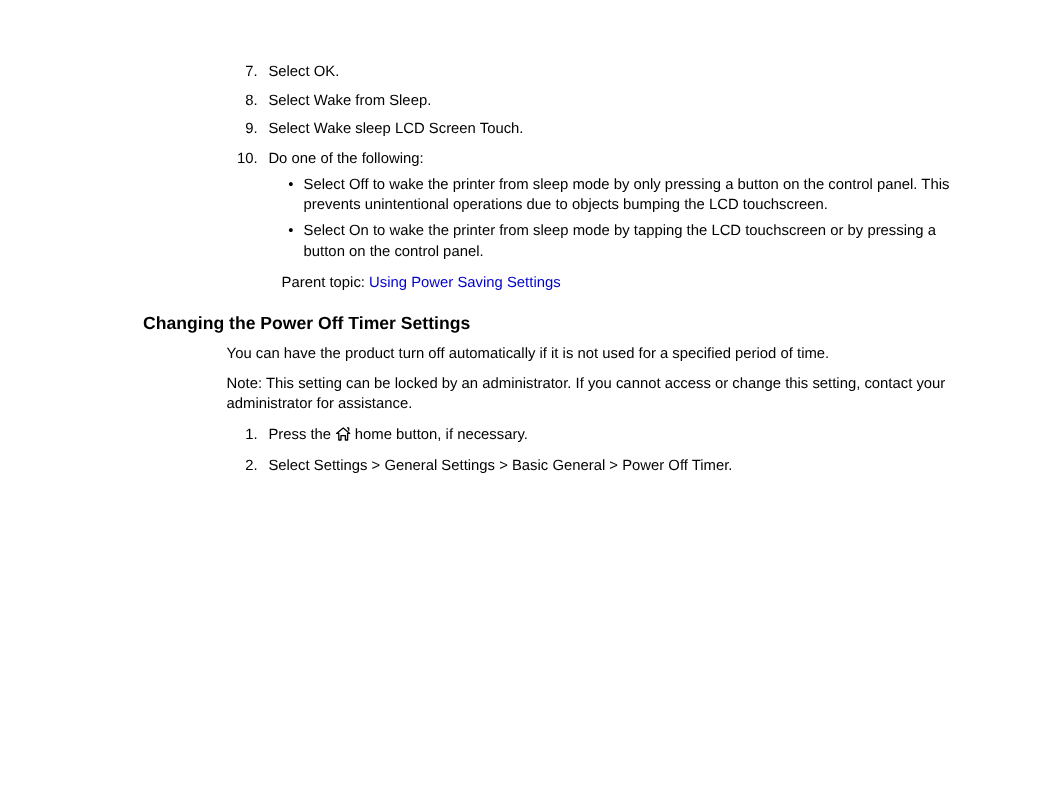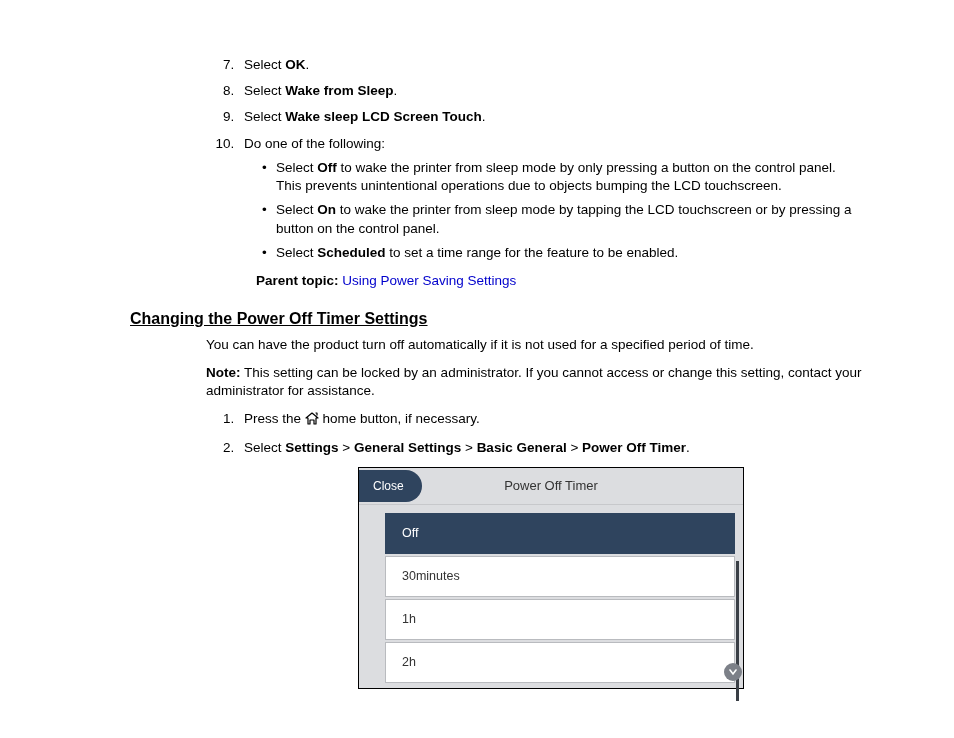--- a/index.html
+++ b/index.html
@@ -30,34 +30,33 @@
     position: relative;
     padding-left: 14px;
     margin-bottom: 6px;
   }
   ul.sub li::before {
     content: "•";
     position: absolute;
     left: 0;
     top: 0;
   }
-  .bold { font-weight: bold; }
+  .bold { font-weight: normal; }
   .parent-topic {
     margin: 10px 0 10px 86px;
     padding-left: 40px;
   }
   .parent-topic a {
     color: #0000cc;
     text-decoration: none;
   }
   h2.section-heading {
     font-size: 16px;
     font-weight: bold;
     margin: 18px 0 6px 0;
-    text-decoration: underline;
   }
   .body-para {
     margin: 4px 0 10px 76px;
   }
   .home-icon {
     display: inline-block;
     vertical-align: -2px;
   }
   
   .screen-wrap {
@@ -149,23 +148,20 @@
   </li>
   <li>
     <span>Do one of the following:</span>
     <ul class="sub">
       <li>
         <span>Select </span><span class="bold">Off</span><span> to wake the printer from sleep mode by only pressing a button on the control panel. This prevents unintentional operations due to objects bumping the LCD touchscreen.</span>
       </li>
       <li>
         <span>Select </span><span class="bold">On</span><span> to wake the printer from sleep mode by tapping the LCD touchscreen or by pressing a button on the control panel.</span>
       </li>
-      <li>
-        <span>Select </span><span class="bold">Scheduled</span><span> to set a time range for the feature to be enabled.</span>
-      </li>
     </ul>
   </li>
 </ol>
 
 <div class="parent-topic">
   <span class="bold">Parent topic:</span>
   <a href="#">Using Power Saving Settings</a>
 </div>
 
 <h2 class="section-heading">Changing the Power Off Timer Settings</h2>
@@ -178,36 +174,14 @@
 
 <ol class="primary" start="1">
   <li>
     <span>Press the </span><span class="home-icon"><svg width="14" height="13" viewBox="0 0 14 13">
           <path d="M7 1 L13 6 L11 6 L11 12 L9 12 L9 8 L5 8 L5 12 L3 12 L3 6 L1 6 Z M10.5 1 L12 1 L12 3.5" fill="none" stroke="#000" stroke-width="1.2" stroke-linejoin="round"></path>
         </svg></span><span> home button, if necessary.</span>
   </li>
   <li>
     <span>Select </span><span class="bold">Settings</span><span> &gt; </span><span class="bold">General Settings</span><span> &gt; </span><span class="bold">Basic General</span><span> &gt; </span><span class="bold">Power Off Timer</span><span>.</span>
 
-    <div class="screen-wrap">
-      <div class="screen-inner">
-        <div class="screen-header">
-          <div class="close-btn">Close</div>
-          <span>Power Off Timer</span>
-        </div>
-        <div class="screen-body">
-          <div class="option-list">
-            <div class="opt selected">Off</div>
-            <div class="opt">30minutes</div>
-            <div class="opt">1h</div>
-            <div class="opt">2h</div>
-          </div>
-          <div class="scroll-track"></div>
-          <div class="scroll-down">
-            <svg width="10" height="10" viewBox="0 0 10 10">
-                <path d="M2 3 L5 7 L8 3" fill="none" stroke="#fff" stroke-width="1.6" stroke-linecap="round"></path>
-              </svg>
-          </div>
-        </div>
-      </div>
-    </div>
   </li>
 </ol>
 
 </body></html>

